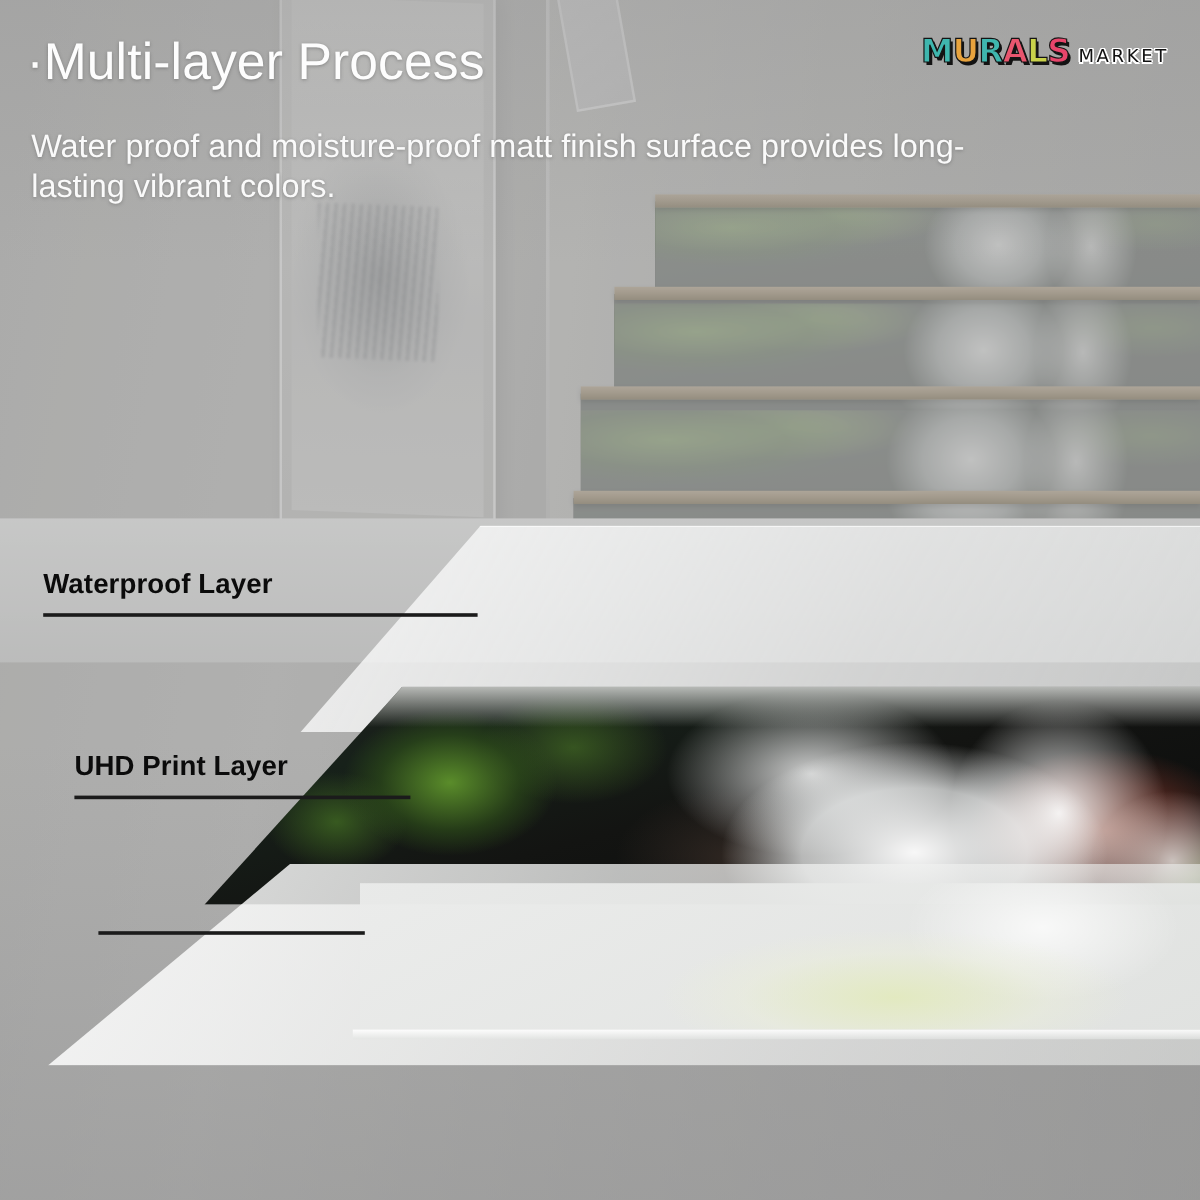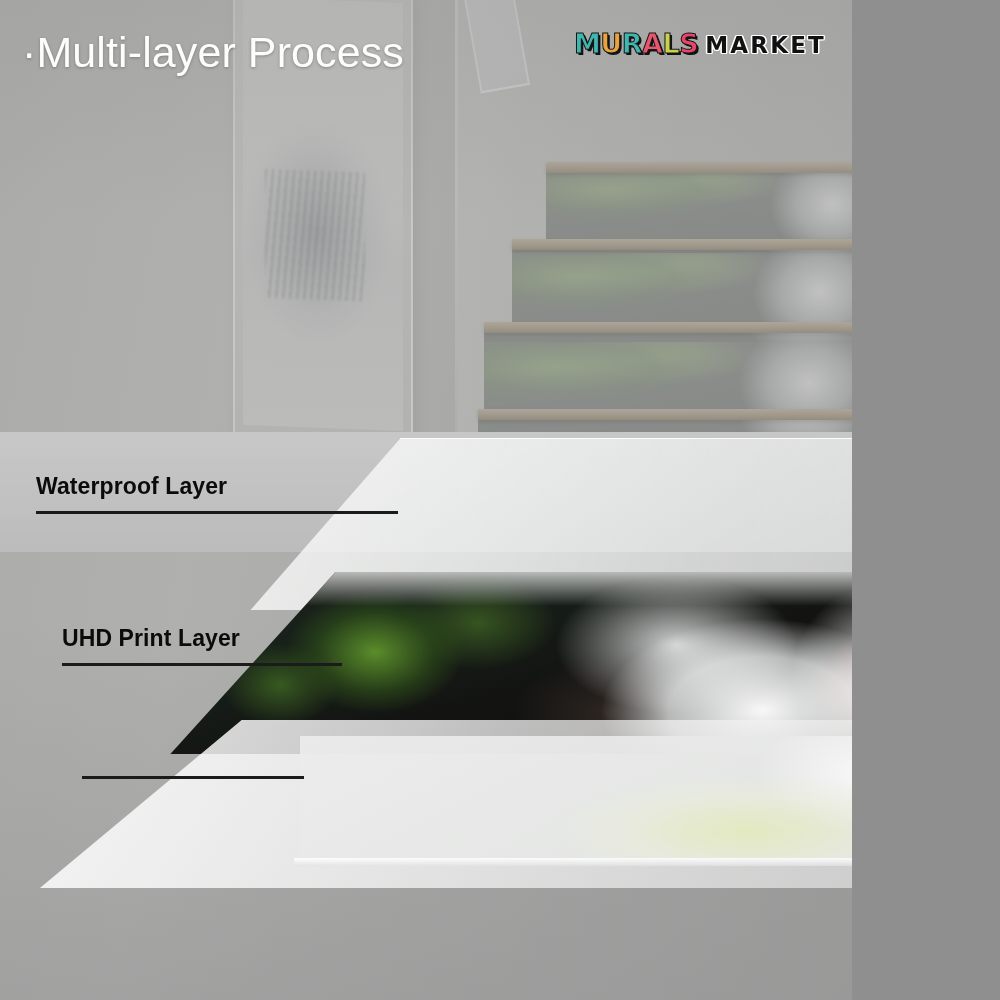--- a/index.html
+++ b/index.html
@@ -1,18 +1,18 @@
 <!DOCTYPE html>
 <html><head>
 <meta charset="utf-8">
 <style>
   html,body{margin:0;padding:0;background:#8f8f8f;}
   *{box-sizing:border-box;}
   #stage{
-    position:relative;width:852px;height:1000px;overflow:hidden;
+    position:relative;width:1000px;height:1000px;overflow:hidden;
     font-family:"Liberation Sans","DejaVu Sans",sans-serif;
     background:#9a9a9a;
   }
 
   
   .scene{position:absolute;inset:0;overflow:hidden;}
   .wall{
     position:absolute;left:0;top:0;width:100%;height:100%;
     background:
       linear-gradient(100deg,#b9b9b7 0%,#c2c2c0 28%,#b4b4b2 55%,#a9a9a8 78%,#9e9e9c 100%);
@@ -104,21 +104,21 @@
   .logo{position:absolute;right:26px;top:30px;display:flex;align-items:baseline;gap:7px;}
   .murals{display:flex;align-items:baseline;}
   .murals span{
     font-family:"DejaVu Sans",sans-serif;
     font-size:27px;font-weight:700;line-height:1;letter-spacing:-0.5px;
     -webkit-text-stroke:1px #141414;
     text-shadow:2px 2px 0 #131313;
   }
   .market{
     font-family:"DejaVu Sans",sans-serif;
-    font-size:23px;font-weight:700;letter-spacing:2.2px;color:#111;
+    font-size:15px;font-weight:400;letter-spacing:2.2px;color:#111;
     text-shadow:
       0 -1.4px 0 #fff, 0 1.4px 0 #fff, -1.4px 0 0 #fff, 1.4px 0 0 #fff,
       -1px -1px 0 #fff, 1px -1px 0 #fff, -1px 1px 0 #fff, 1px 1px 0 #fff;
   }
 
   
   .layers{position:absolute;inset:0;}
   .plate{
     position:absolute;
     clip-path:polygon(29.5% 0%, 100% 0%, 85.5% 100%, 15.5% 100%);
@@ -226,20 +226,21 @@
       </div>
       <div class="tread t4" style="top:269px;"></div>
     </div>
 
     <div class="floor"></div>
     <div class="haze"></div>
     <div class="vign"></div>
   </div>
 
   <div class="title">·Multi-layer Process</div>
+  <div class="subtitle">Water proof and moisture-proof matt finish surface provides long-lasting vibrant colors.</div>
 
   <div class="logo">
     <div class="murals" id="murals-word">
         <span style="color: rgb(63, 182, 174);">M</span>
         <span style="color: rgb(232, 163, 61);">U</span>
         <span style="color: rgb(63, 182, 174);">R</span>
         <span style="color: rgb(232, 86, 110);">A</span>
         <span style="color: rgb(201, 210, 74);">L</span>
         <span style="color: rgb(232, 69, 107);">S</span>
       </div>

